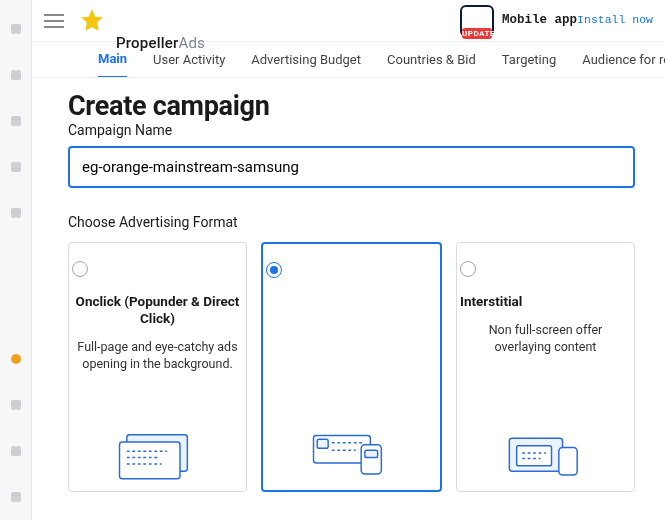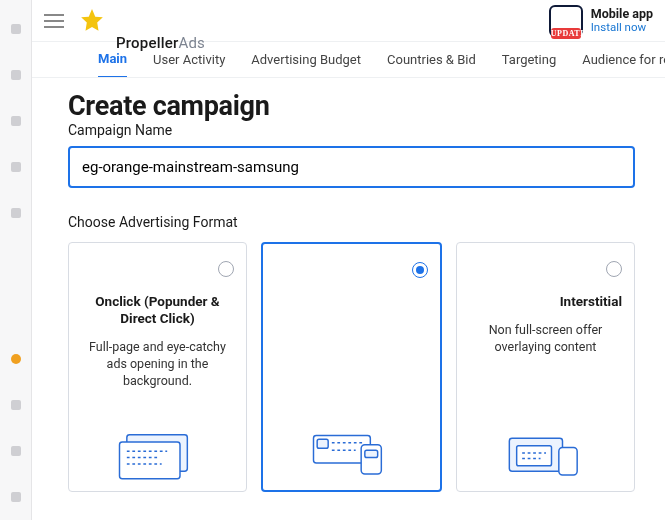--- a/index.html
+++ b/index.html
@@ -69,23 +69,23 @@
   .phone-ill .ph {
     position: absolute; inset: 0;
     border: 2px solid #0f1a38;
     border-radius: 6px;
     background: #fff;
   }
   .phone-ill .badge {
     position: absolute; bottom: -2px; left: 2px; right: 2px;
     background: #e83a3a; color: #fff;
     font-size: 8px; font-weight: 700; letter-spacing: 0.5px;
-    text-align: center; border-radius: 3px; padding: 1px 0; font-family: Liberation Serif, serif;
-  }
-  .app-text { display: flex; flex-direction: column; line-height: 1.15; }
+    text-align: center; border-radius: 3px; padding: 1px 0;
+  }
+  .app-text { display: flex; flex-direction: row; line-height: 1.15; font-family: Liberation Mono, monospace; }
   .app-text .t1 { font-size: 12.5px; font-weight: 700; }
   .app-text .t2 { font-size: 11.5px; color: #1976d2; }
   .tabs {
     position: absolute;
     left: 32px; right: 0; top: 42px;
     height: 36px;
     display: flex;
     align-items: center;
     gap: 26px;
     padding: 0 22px;
@@ -128,24 +128,24 @@
   }
   .formats {
     display: flex;
     gap: 14px;
     margin-top: 12px;
   }
   .format-card {
     flex: 1;
     border: 1px solid #d8dce3;
     border-radius: 4px;
-    padding: 18px 12px 10px;
+    padding: 18px 3px 10px;
     display: flex;
     flex-direction: column;
-    align-items: flex-end;
+    align-items: flex-start;
     text-align: center;
     cursor: pointer;
     background: #fff;
     min-height: 250px;
   }
   .format-card.selected { border: 2px solid #1d72e8; }
   .radio {
     width: 16px; height: 16px;
     border: 1.5px solid #a0a6b2;
     border-radius: 50%;

